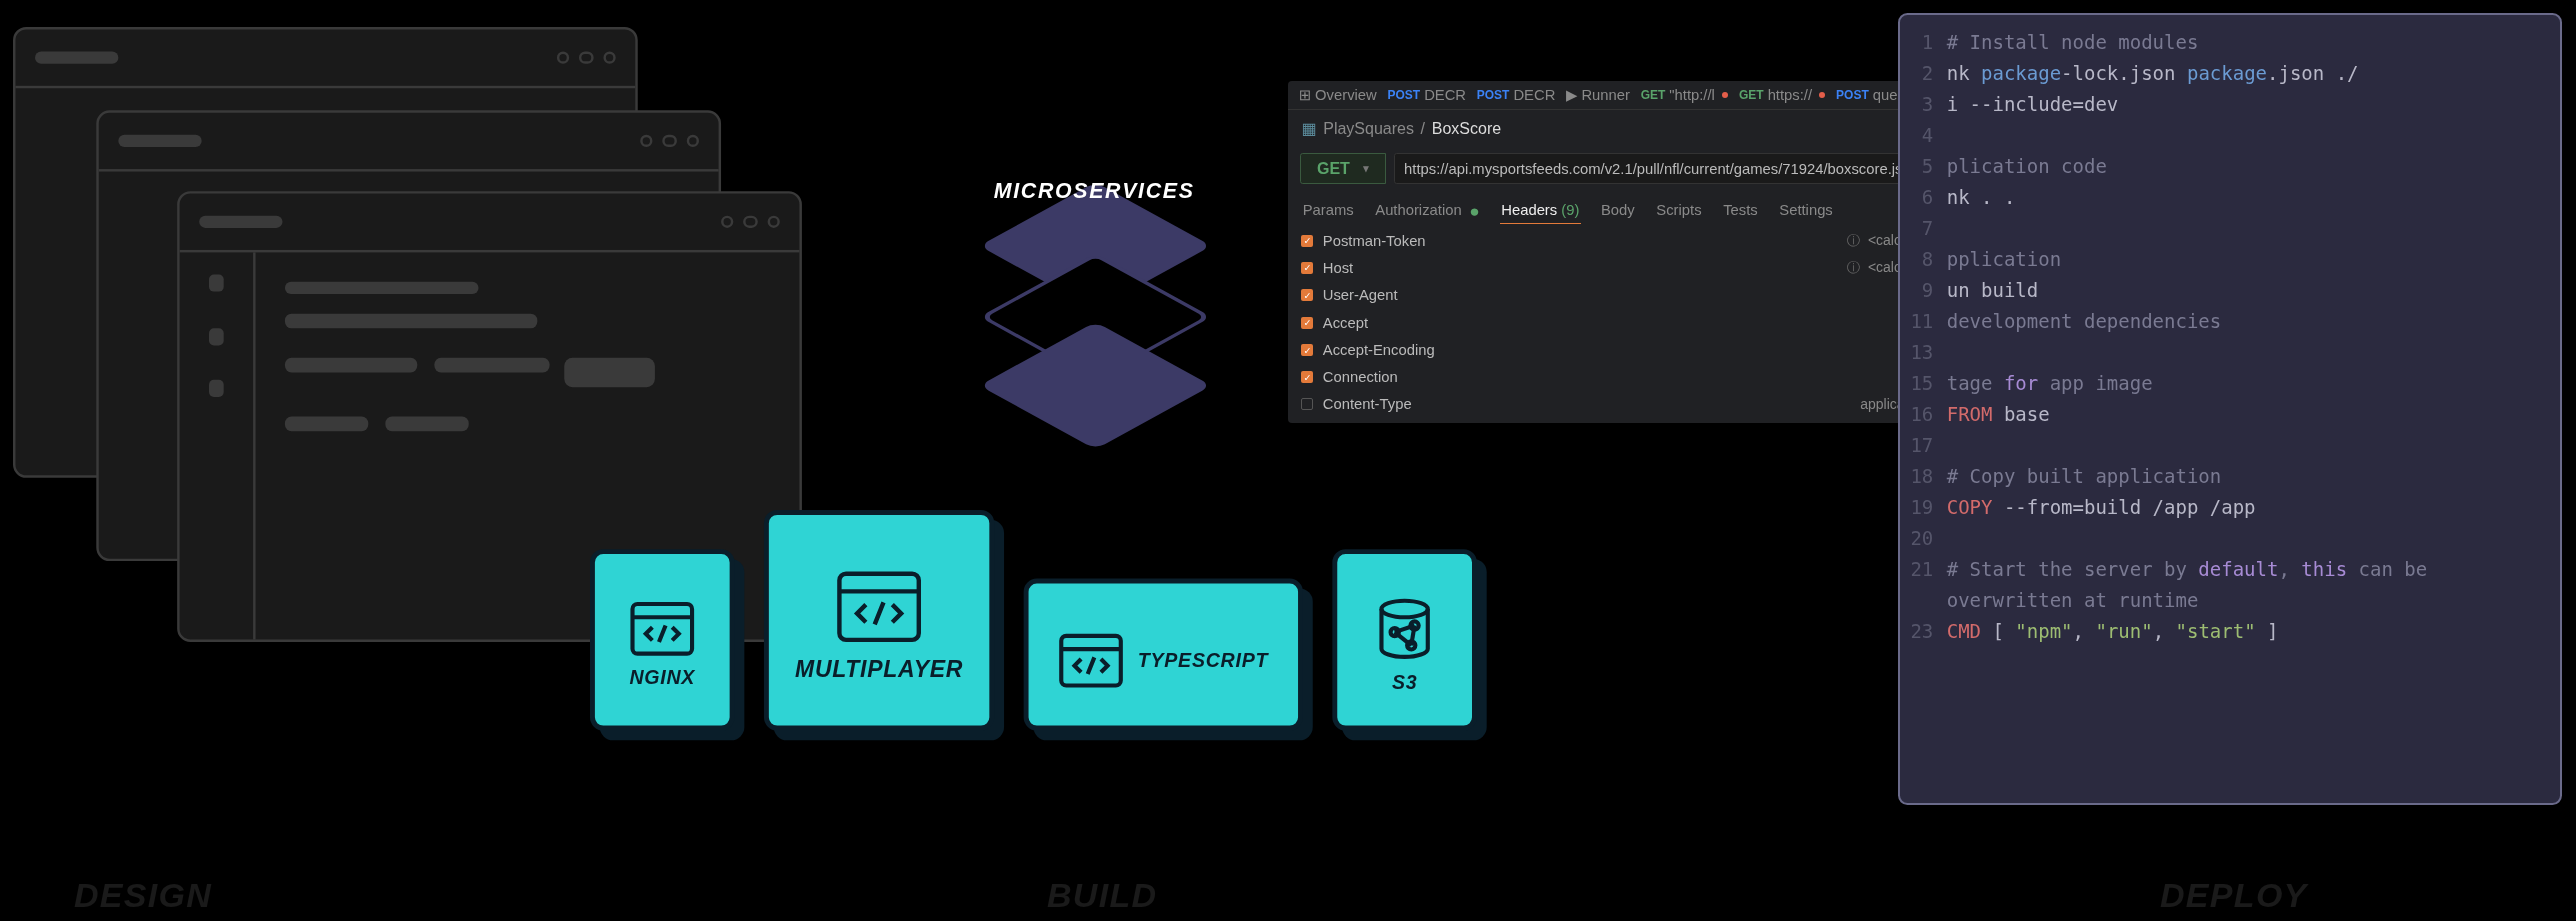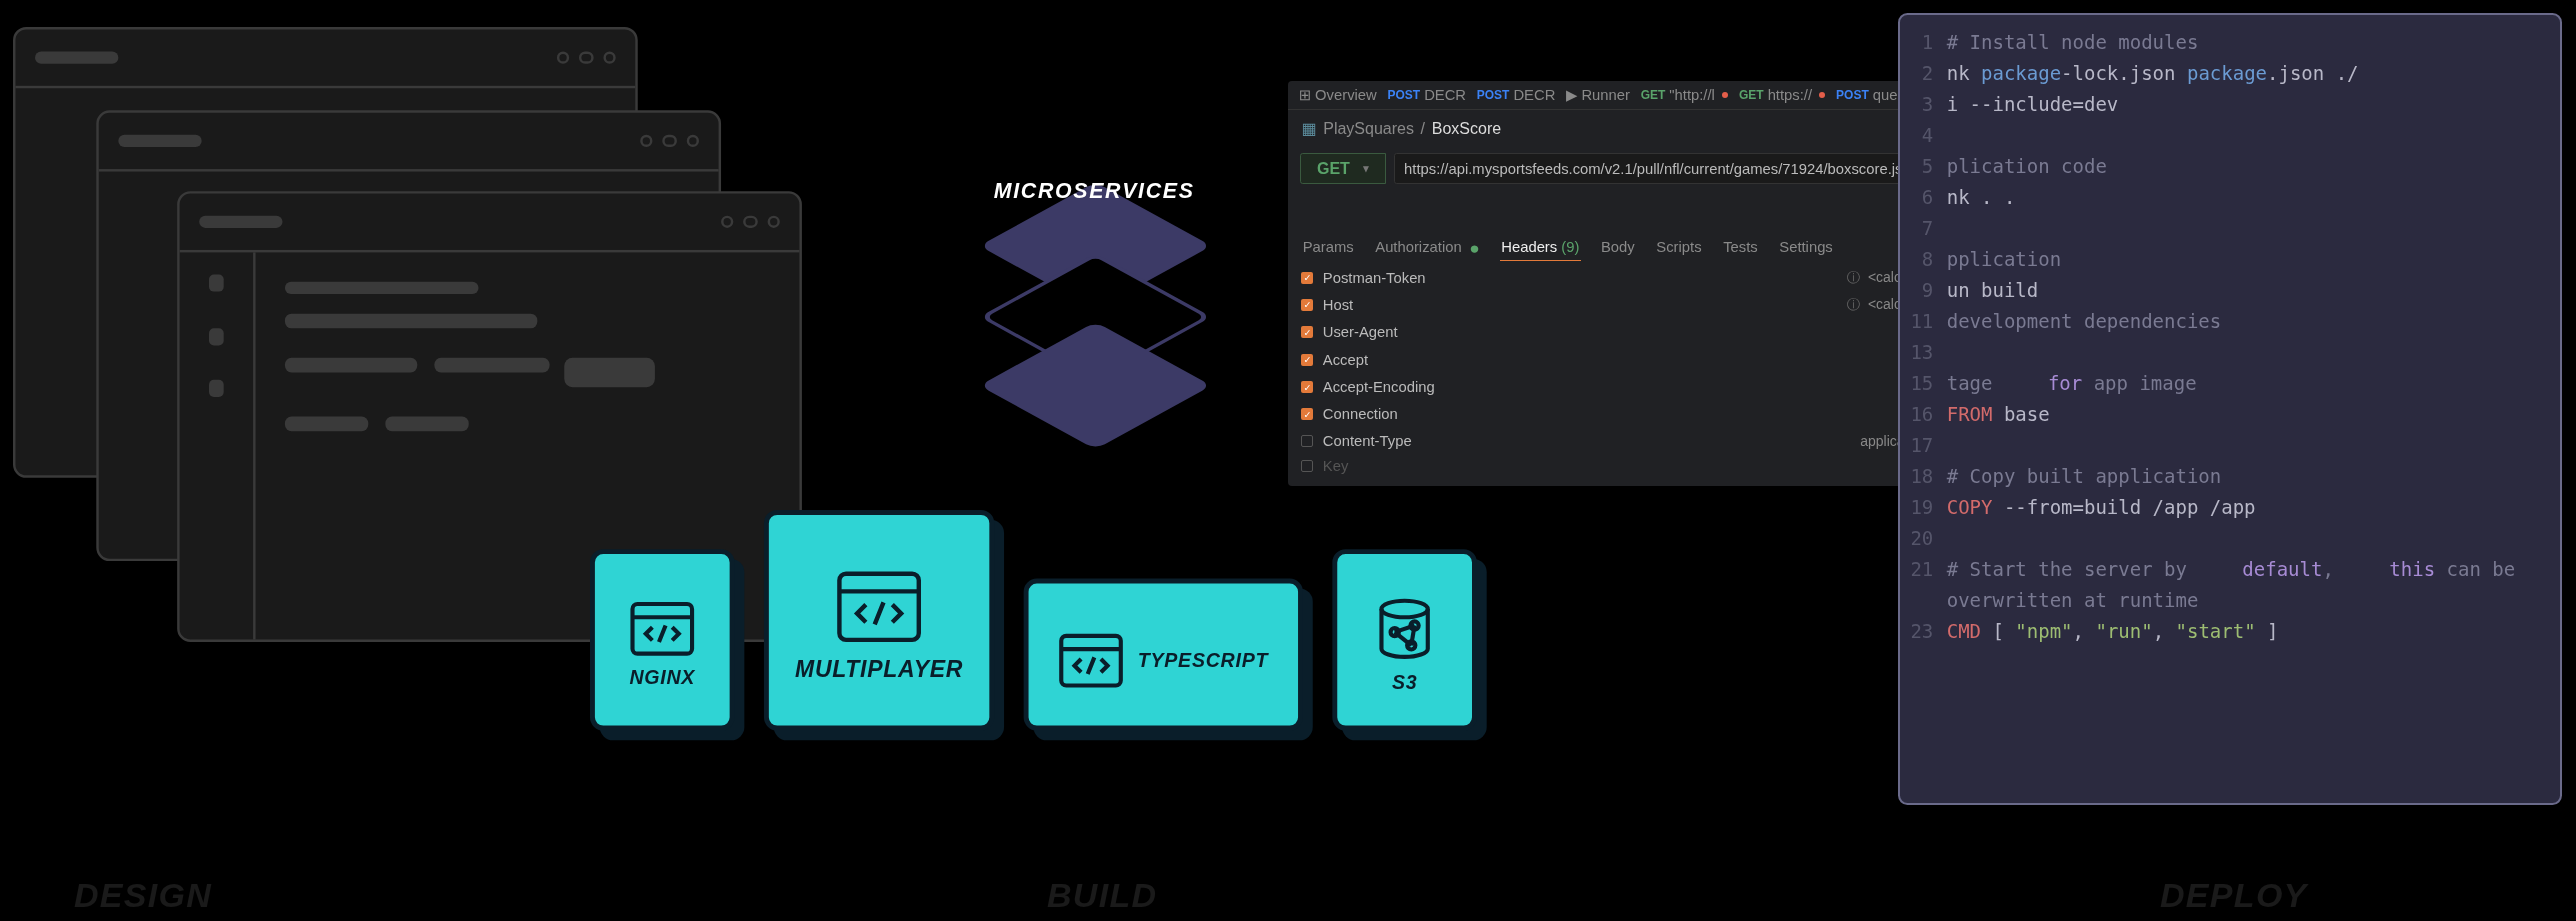--- a/index.html
+++ b/index.html
@@ -98,21 +98,21 @@
   .pm-method{font-size:12px;font-weight:600;}
   .pm-method.post{color:#3b82f6;}
   .pm-method.get{color:#5aa36a;}
   .pm-dot{width:6.7px;height:6.7px;border-radius:50%;background:#e45e4a;display:inline-block;margin-left:2.7px;}
   .pm-breadcrumb{padding:9.4px 13.4px;display:flex;align-items:center;gap:6.7px;font-size:16px;}
   .pm-breadcrumb .current{color:#ddd;}
   .pm-req{display:flex;gap:8px;padding:5.4px 12px 9.4px;align-items:stretch;}
   .pm-verb{background:#1f2a20;border:0.7px solid #3a5a3f;color:#5aa36a;padding:5.4px 16px;border-radius:2.7px 0 0 2.7px;display:flex;align-items:center;gap:13.4px;font-size:16px;font-weight:600;}
   .pm-url{flex:1;background:#1a1a1a;border:0.7px solid #333;border-radius:2.7px;padding:6.7px 9.4px;color:#bbb;font-size:14.8px;}
   .pm-tabs{display:flex;gap:19px;padding:2.7px 13.4px 0;font-size:14.8px;}
-  .pm-tab{padding:5.4px 1.3px;margin-top:37px;}
+  .pm-tab{padding:5.4px 1.3px;}
   .pm-tab.active{color:#eee;border-bottom:1.3px solid #e37a3a;}
   .pm-tab .count{color:#5aa36a;}
   .pm-tab .dot{color:#5aa36a;font-size:17.4px;line-height:0;vertical-align:middle;margin-left:2.7px;}
   .pm-rows{padding:2.7px 0 6.7px;}
   .pm-row{display:flex;align-items:center;padding:4.7px 13.4px;gap:9.4px;font-size:14.8px;}
   .pm-check{width:12px;height:12px;background:#e37a3a;border-radius:2px;display:flex;align-items:center;justify-content:center;color:#fff;font-size:9.4px;flex-shrink:0;}
   .pm-check.empty{background:transparent;border:1.3px solid #555;}
   .pm-key{width:201px;color:#bbb;}
   .pm-spacer{flex:1;}
   .pm-info{color:#666;font-size:13.4px;margin-right:4px;}
@@ -125,21 +125,21 @@
     background:#2b2a3f;border:2.7px solid #6a6a8a;border-radius:9.4px;
     font-family:"SF Mono","Menlo","Consolas",monospace;
     font-size:19px;line-height:31px;color:#b8b8c8;padding:12px 6.7px;
     overflow:hidden;
   }
   .ed-line{display:flex;}
   .ed-num{width:40px;text-align:right;color:#55556a;padding-right:13.4px;flex-shrink:0;}
   .ed-txt{white-space:pre;flex:1;}
   .c-comment{color:#7a7a92;}
   .c-kw{color:#d36b6b;}
-  .c-flag{color:#a78bd4;margin-left:44px;}
+  .c-flag{color:#a78bd4;}
   .c-str{color:#9dbd72;}
   .c-blue{color:#6b9bd3;}
   .c-num{color:#d3a96b;}
 
   
   .section-label{
     position:absolute;top:876px;
     font-size:34px;font-weight:900;font-style:italic;letter-spacing:1.3px;
     color:#1a1a1a;
   }
@@ -341,26 +341,20 @@
         <div class="pm-key">Connection</div>
         <div class="pm-spacer"></div>
         <div class="pm-val"><span class="pm-info">ⓘ </span>keep-alive</div>
       </div>
       <div class="pm-row">
         <div class="pm-check empty"></div>
         <div class="pm-key">Content-Type</div>
         <div class="pm-spacer"></div>
         <div class="pm-val">application/x-www-form-urlencoded</div>
       </div>
-      <div class="pm-row pm-placeholder">
-        <div class="pm-check empty"></div>
-        <div class="pm-key">Key</div>
-        <div class="pm-spacer"></div>
-        <div class="pm-val">Value</div>
-      </div>
     </div>
 </div>
 
 <div class="editor" id="editor">
     <div class="ed-line">
       <div class="ed-num">1</div>
       <div class="ed-txt"><span class="c-comment"># Install node modules</span></div>
     </div>
     <div class="ed-line">
       <div class="ed-num">2</div>

